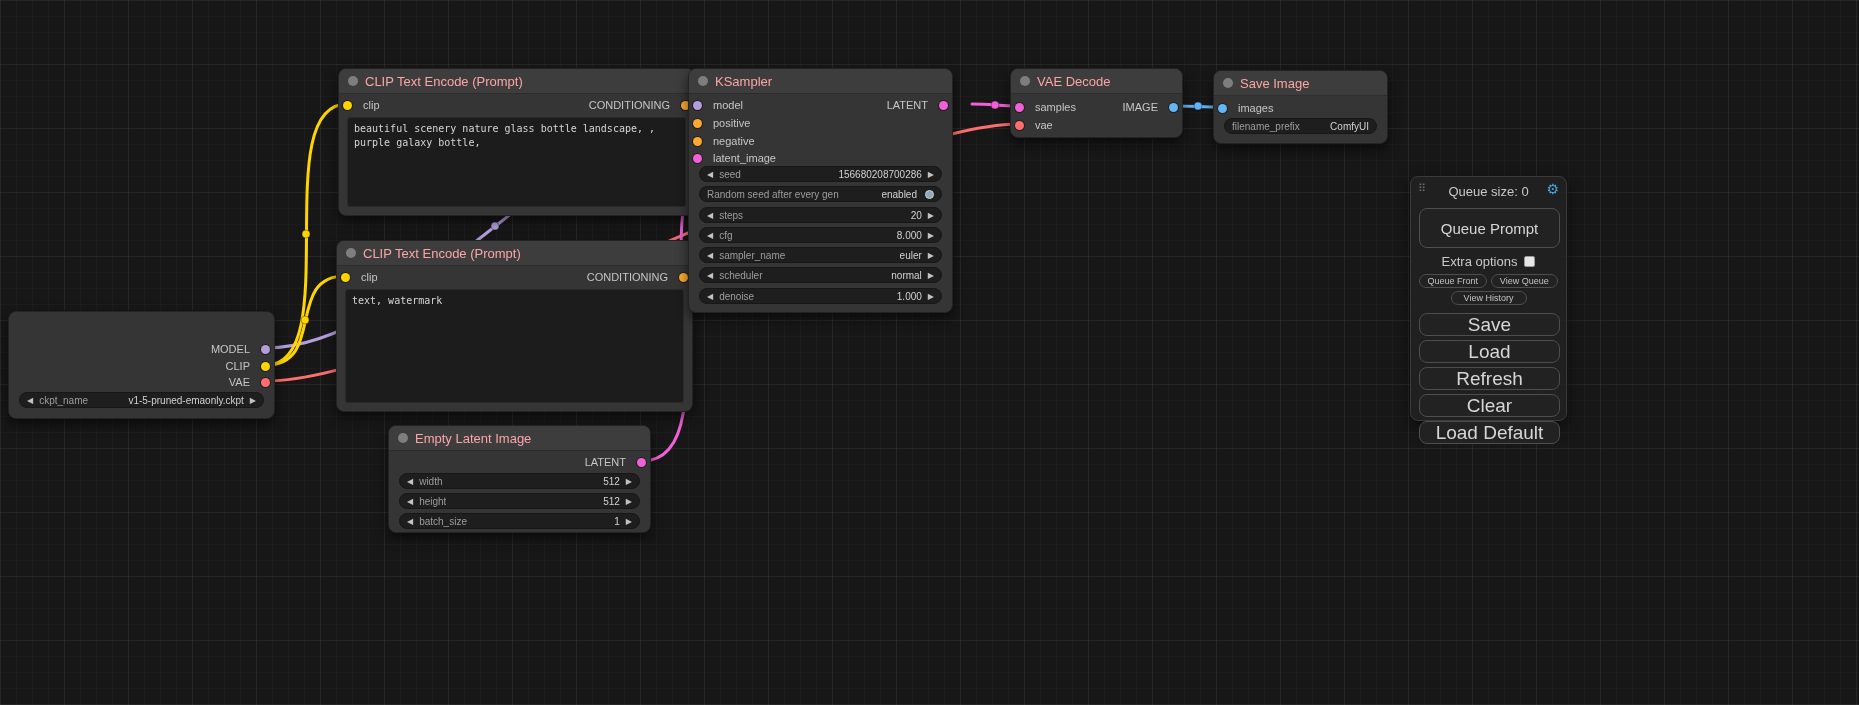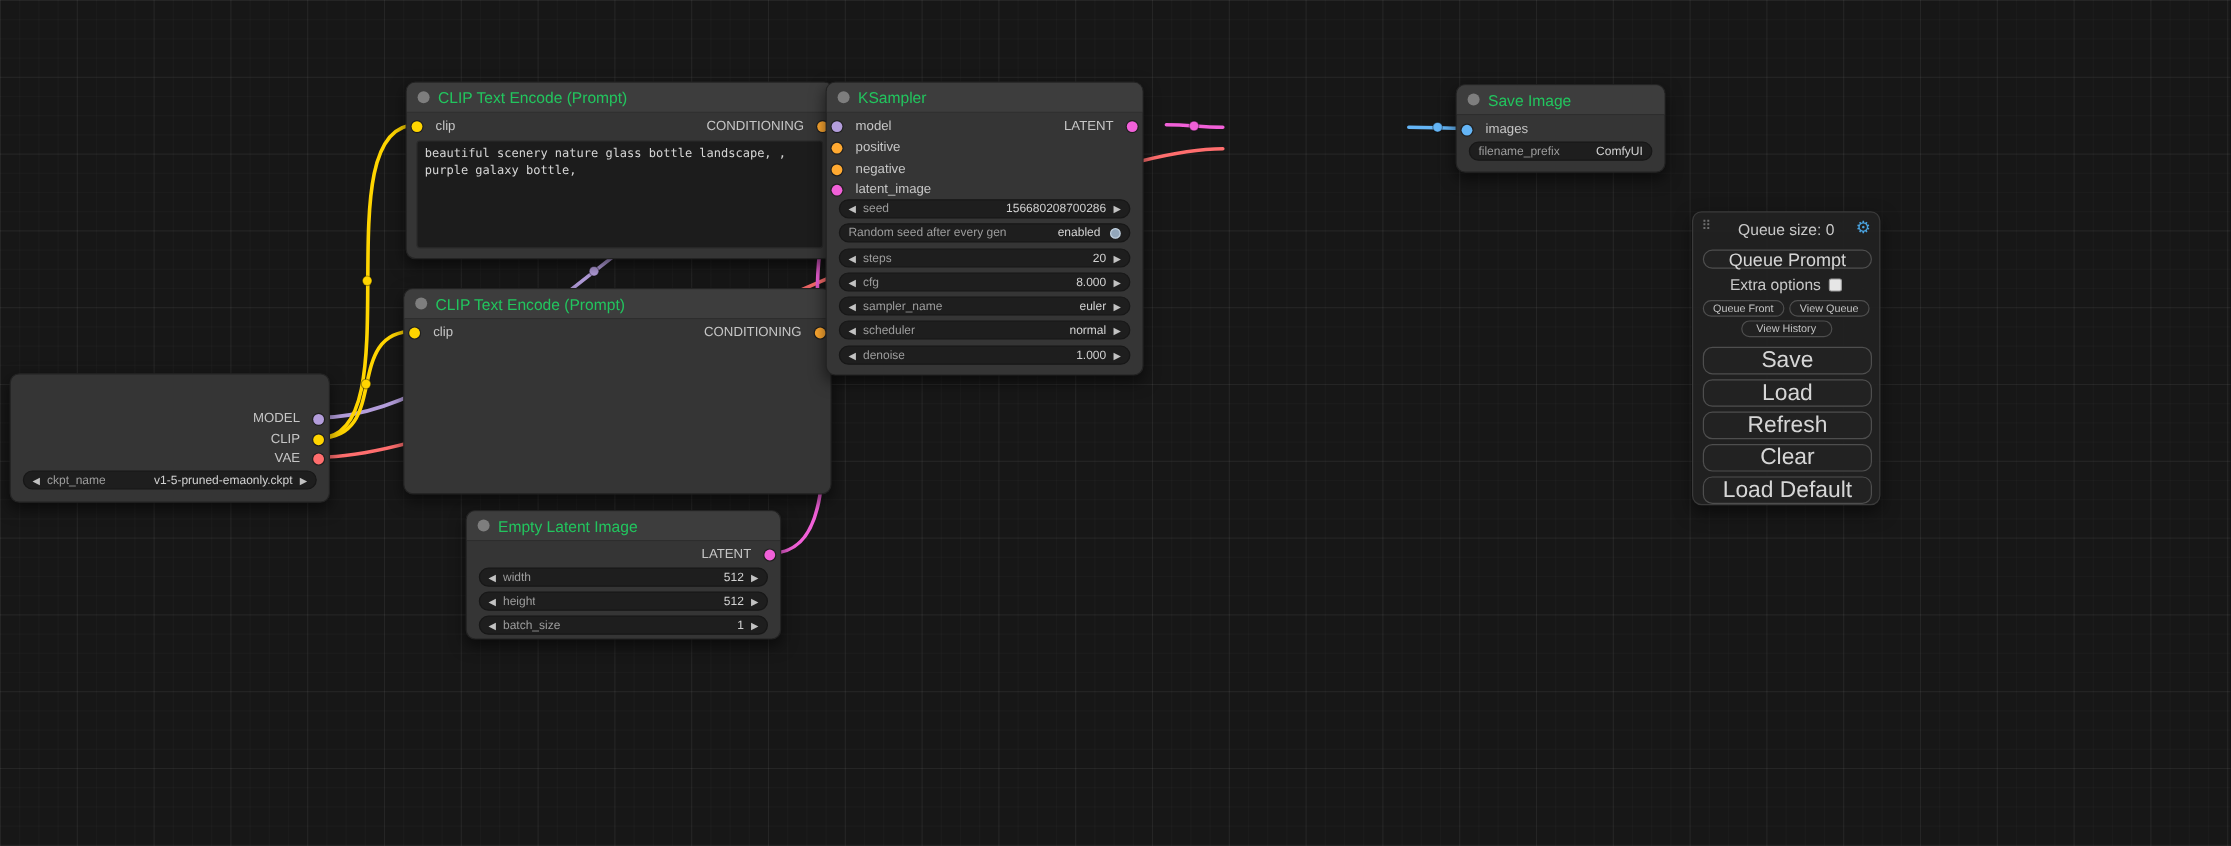--- a/index.html
+++ b/index.html
@@ -13,21 +13,21 @@
       linear-gradient(90deg, rgba(255,255,255,.018) 1px, transparent 1px);
     background-size:64px 64px,64px 64px,16px 16px,16px 16px;
     font-family:"Liberation Sans",sans-serif;}
   #wires{position:absolute;inset:0;z-index:1;pointer-events:none;}
   #wires path{fill:none;stroke-width:3;stroke-linecap:round;}
   #wires circle{stroke:rgba(0,0,0,.35);stroke-width:1;}
 
   .node{position:absolute;z-index:2;background:#353535;border:1px solid #232323;border-radius:8px;
     box-shadow:0 5px 12px rgba(0,0,0,.55);color:#c4c4c4;}
   .ntitle{height:25px;background:#3d3d3d;border-radius:7px 7px 0 0;display:flex;align-items:center;
-    gap:7px;padding:0 9px;font-size:13px;color:#22c55e;border-bottom:1px solid #2d2d2d;}
+    gap:7px;padding:0 9px;font-size:13px;color:#fca5a5;border-bottom:1px solid #2d2d2d;}
   .ndot{width:10px;height:10px;border-radius:50%;background:#7e7e7e;flex:none;}
   .slot{position:absolute;display:flex;align-items:center;gap:11px;height:16px;font-size:11px;color:#c6c6c6;white-space:nowrap;}
   .slot.in{left:4px;}
   .slot.out{right:4px;}
   .sdot{width:9px;height:9px;border-radius:50%;flex:none;box-shadow:0 0 0 1px rgba(0,0,0,.4);}
   .widget{position:absolute;left:10px;right:10px;height:16px;background:#1e1e1e;border:1px solid #171717;
     border-radius:8px;display:flex;align-items:center;gap:6px;padding:0 7px;font-size:10px;color:#a8a8a8;white-space:nowrap;}
   .widget .arr{font-size:8px;color:#c2c2c2;flex:none;}
   .widget .wname{color:#9d9d9d;overflow:hidden;}
   .widget .wval{margin-left:auto;color:#d2d2d2;}
@@ -38,21 +38,21 @@
     padding:4px 6px;resize:none;outline:none;white-space:pre-wrap;}
 
   #menu{position:absolute;z-index:3;left:1410px;top:176px;width:157px;height:245px;background:rgba(33,33,33,.97);
     border:1px solid #3a3a3a;border-radius:8px;box-shadow:0 6px 14px rgba(0,0,0,.5);color:#ccc;}
   #menu .mhead{position:relative;height:26px;}
   #menu .drag{position:absolute;left:7px;top:5px;color:#6f6f6f;font-size:11px;cursor:grab;}
   #menu .qsize{text-align:center;padding-top:7px;font-size:13px;color:#c9c9c9;}
   #menu .gear{position:absolute;right:7px;top:4px;font-size:14px;color:#4aa3df;cursor:pointer;}
   .btn{display:block;background:#222;border:1px solid #4e4e4e;border-radius:8px;color:#d6d6d6;
     font-family:"Liberation Sans",sans-serif;cursor:pointer;}
-  .btn.huge{margin:5px 8px 6px;width:141px;height:16px;font-size:15px;}
+  .btn.huge{margin:5px 8px 6px;width:141px;height:40px;font-size:15px;}
   .btn.big{margin:4px 8px;width:141px;height:23px;font-size:19px;}
   .btn.small{height:14px;font-size:9px;border-radius:7px;color:#c4c4c4;padding:0;}
   .extra-row{display:flex;align-items:center;justify-content:center;gap:7px;font-size:13px;color:#c9c9c9;margin:3px 0 5px;}
   .checkbox{width:11px;height:11px;background:#e6e6e6;border:1px solid #9a9a9a;border-radius:2px;cursor:pointer;}
   .small-row{display:flex;gap:4px;margin:0 8px 3px;}
   .small-row .btn{flex:1;}
   .vh-row{display:flex;justify-content:center;margin-bottom:8px;}
   .vh-row .btn{width:76px;}
 </style>
 </head>
@@ -124,20 +124,21 @@
       <span>CLIP Text Encode (Prompt)</span>
     </div>
     <div class="slot in" style="top:28px">
       <span class="sdot" style="background: rgb(255, 213, 0);"></span>
       <span>clip</span>
     </div>
     <div class="slot out" style="top:28px">
       <span>CONDITIONING</span>
       <span class="sdot" style="background: rgb(255, 169, 49);"></span>
     </div>
+    <textarea class="prompt" spellcheck="false" style="">text, watermark</textarea>
   </div>
 
   <div class="node" style="left:388px;top:425px;width:263px;height:108px">
     <div class="ntitle">
       <span class="ndot"></span>
       <span>Empty Latent Image</span>
     </div>
     <div class="slot out" style="top:28px">
       <span>LATENT</span>
       <span class="sdot" style="background: rgb(241, 96, 216);"></span>
@@ -223,20 +224,38 @@
       <span class="arr">▶</span>
     </div>
     <div class="widget" style="top:219px">
       <span class="arr">◀</span>
       <span class="wname">denoise</span>
       <span class="wval">1.000</span>
       <span class="arr">▶</span>
     </div>
   </div>
 
+  <div class="node" style="left:1010px;top:68px;width:173px;height:70px">
+    <div class="ntitle">
+      <span class="ndot"></span>
+      <span>VAE Decode</span>
+    </div>
+    <div class="slot in" style="top:30px">
+      <span class="sdot" style="background: rgb(241, 96, 216);"></span>
+      <span>samples</span>
+    </div>
+    <div class="slot in" style="top:48px">
+      <span class="sdot" style="background: rgb(255, 110, 110);"></span>
+      <span>vae</span>
+    </div>
+    <div class="slot out" style="top:30px">
+      <span>IMAGE</span>
+      <span class="sdot" style="background: rgb(100, 181, 246);"></span>
+    </div>
+  </div>
 
   <div class="node" style="left:1213px;top:70px;width:175px;height:74px">
     <div class="ntitle">
       <span class="ndot"></span>
       <span>Save Image</span>
     </div>
     <div class="slot in" style="top:29px">
       <span class="sdot" style="background: rgb(100, 181, 246);"></span>
       <span>images</span>
     </div>

